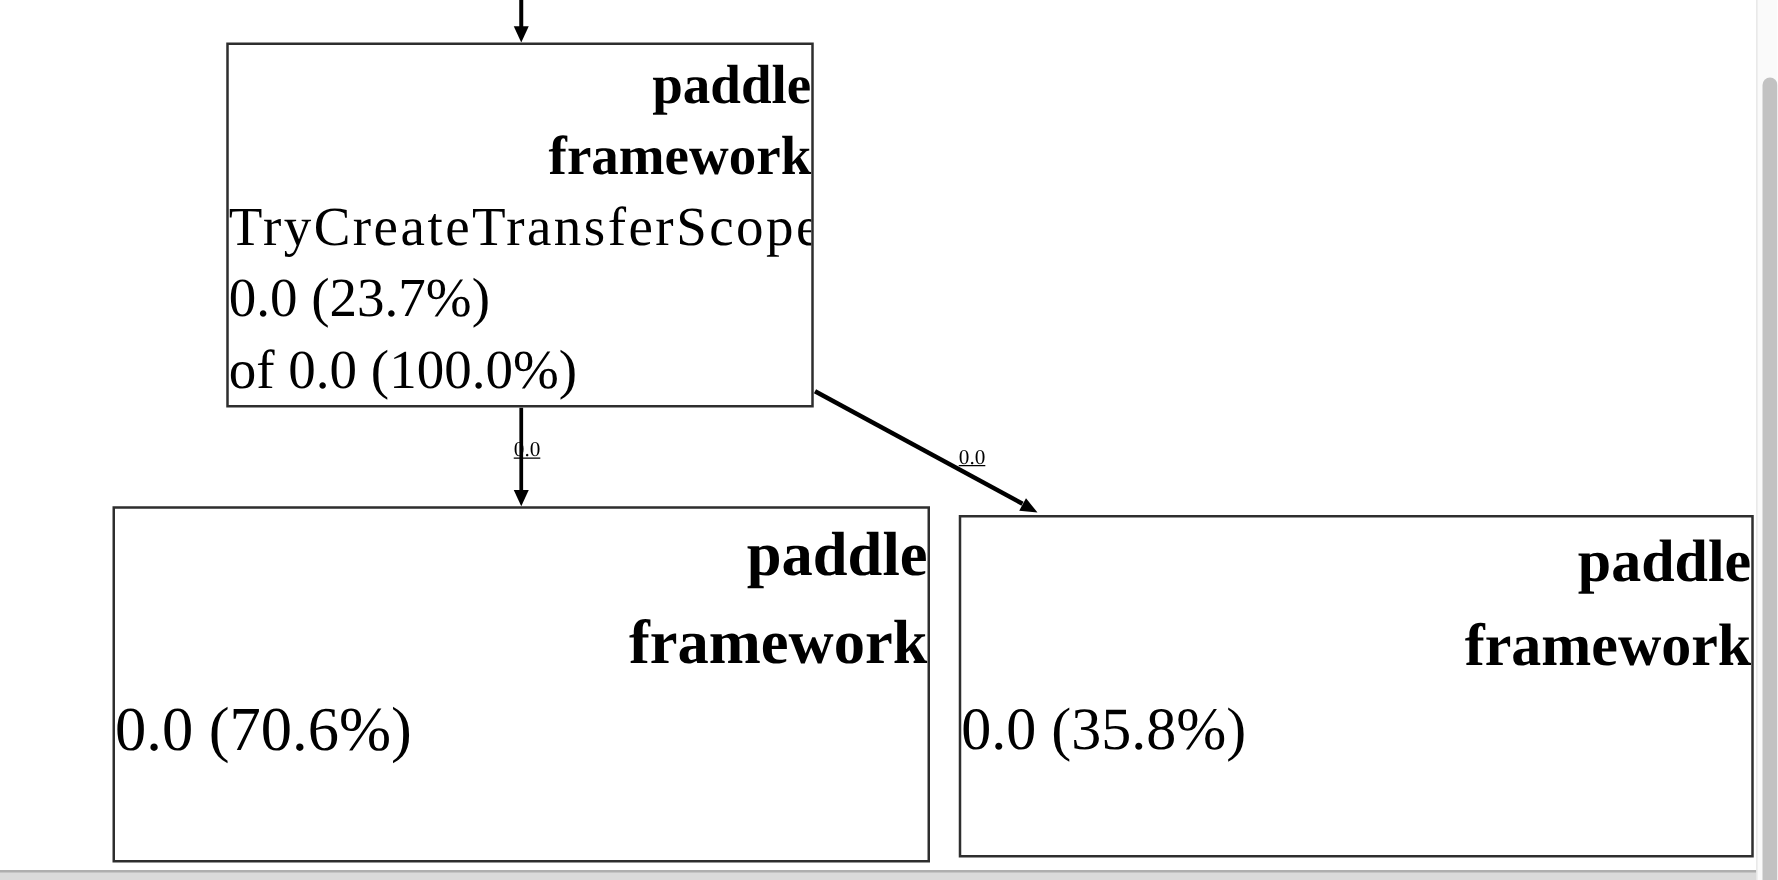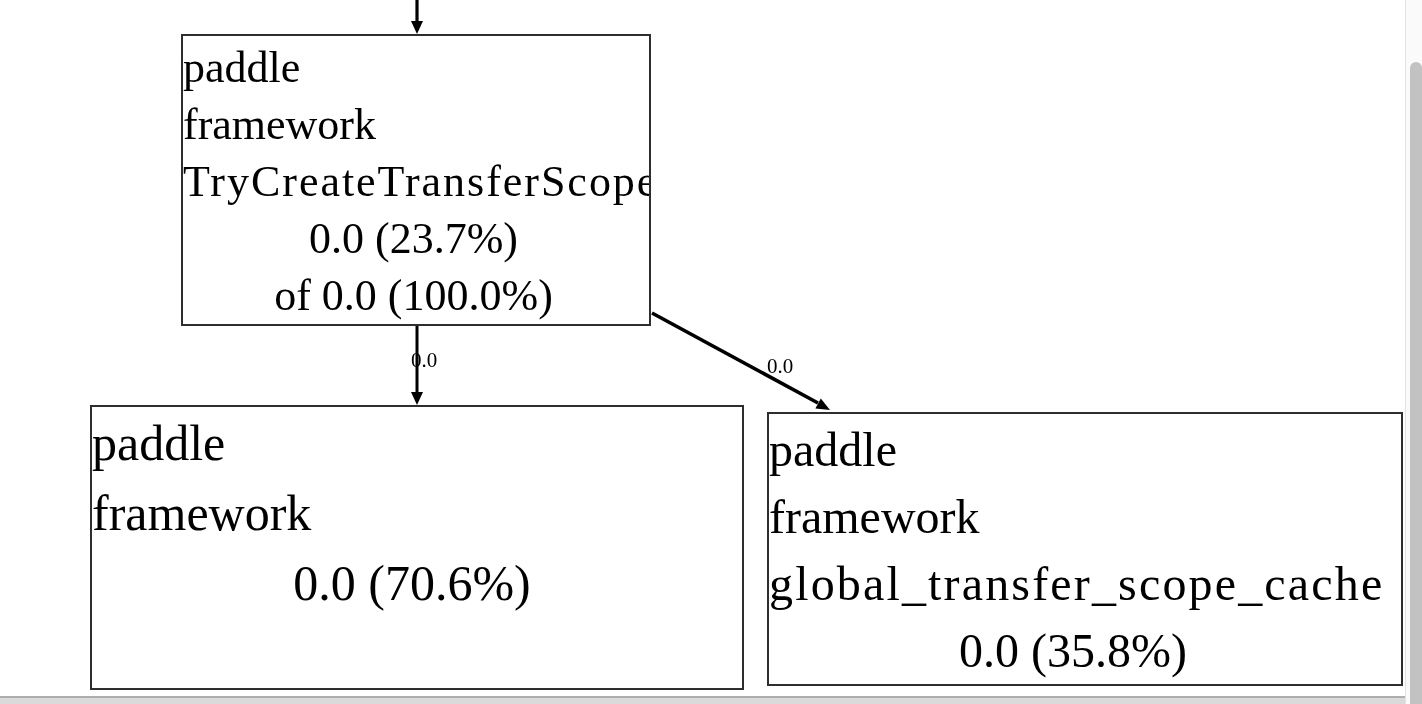--- a/index.html
+++ b/index.html
@@ -32,22 +32,22 @@
   .edge-head { fill: var(--edge); stroke: none; }
 
   .node {
     position: absolute;
     background: var(--background);
     border: 2px solid var(--node_border);
     overflow: hidden;
     white-space: nowrap;
   }
   .node .nline { display: block; }
-  .node .center { text-align: left; }
-  .node .right  { text-align: center; }
+  .node .center { text-align: right; font-weight: bold; }
+  .node .right  { text-align: left; }
   .node .long   { text-align: left; letter-spacing: 0.045em; }
 
   .node-top {
     left: 181px; top: 34px; width: 470px; height: 292px;
     font-size: 44px; line-height: 57px; padding-top: 3px;
   }
   .node-top .right { padding-right: 5px; }
 
   .node-left {
     left: 90px; top: 405px; width: 654px; height: 285px;
@@ -56,23 +56,24 @@
   .node-left .right { padding-right: 10px; }
 
   .node-right {
     left: 767px; top: 412px; width: 636px; height: 274px;
     font-size: 48px; line-height: 67px; padding-top: 2px;
   }
   .node-right .right { padding-right: 24px; }
 
   .edge-label {
     position: absolute;
-    font-size: 21px;
+    font-size: 17px;
     line-height: 24px;
     color: var(--text);
+    text-decoration: underline;
   }
   .edge-label-a { left: 411px; top: 348px; }
   .edge-label-b { left: 767px; top: 354px; }
 
   .bottom-bar {
     position: absolute;
     left: 0; top: 696px; width: 1406px; height: 8px;
     background: var(--bottom_bar);
     border-top: 2px solid var(--bottom_bar_line);
   }
@@ -120,21 +121,20 @@
 
   <div class="node node-left">
     <span class="nline center">paddle</span>
     <span class="nline center">framework</span>
     <span class="nline right">0.0 (70.6%)</span>
   </div>
 
   <div class="node node-right">
     <span class="nline center">paddle</span>
     <span class="nline center">framework</span>
-    <span class="nline long">global_transfer_scope_cache</span>
     <span class="nline right">0.0 (35.8%)</span>
   </div>
 
   <div class="edge-label edge-label-a">0.0</div>
   <div class="edge-label edge-label-b">0.0</div>
 
   <div class="bottom-bar"></div>
 
   <div class="scrollbar-track">
     <div class="scrollbar-thumb"></div>

